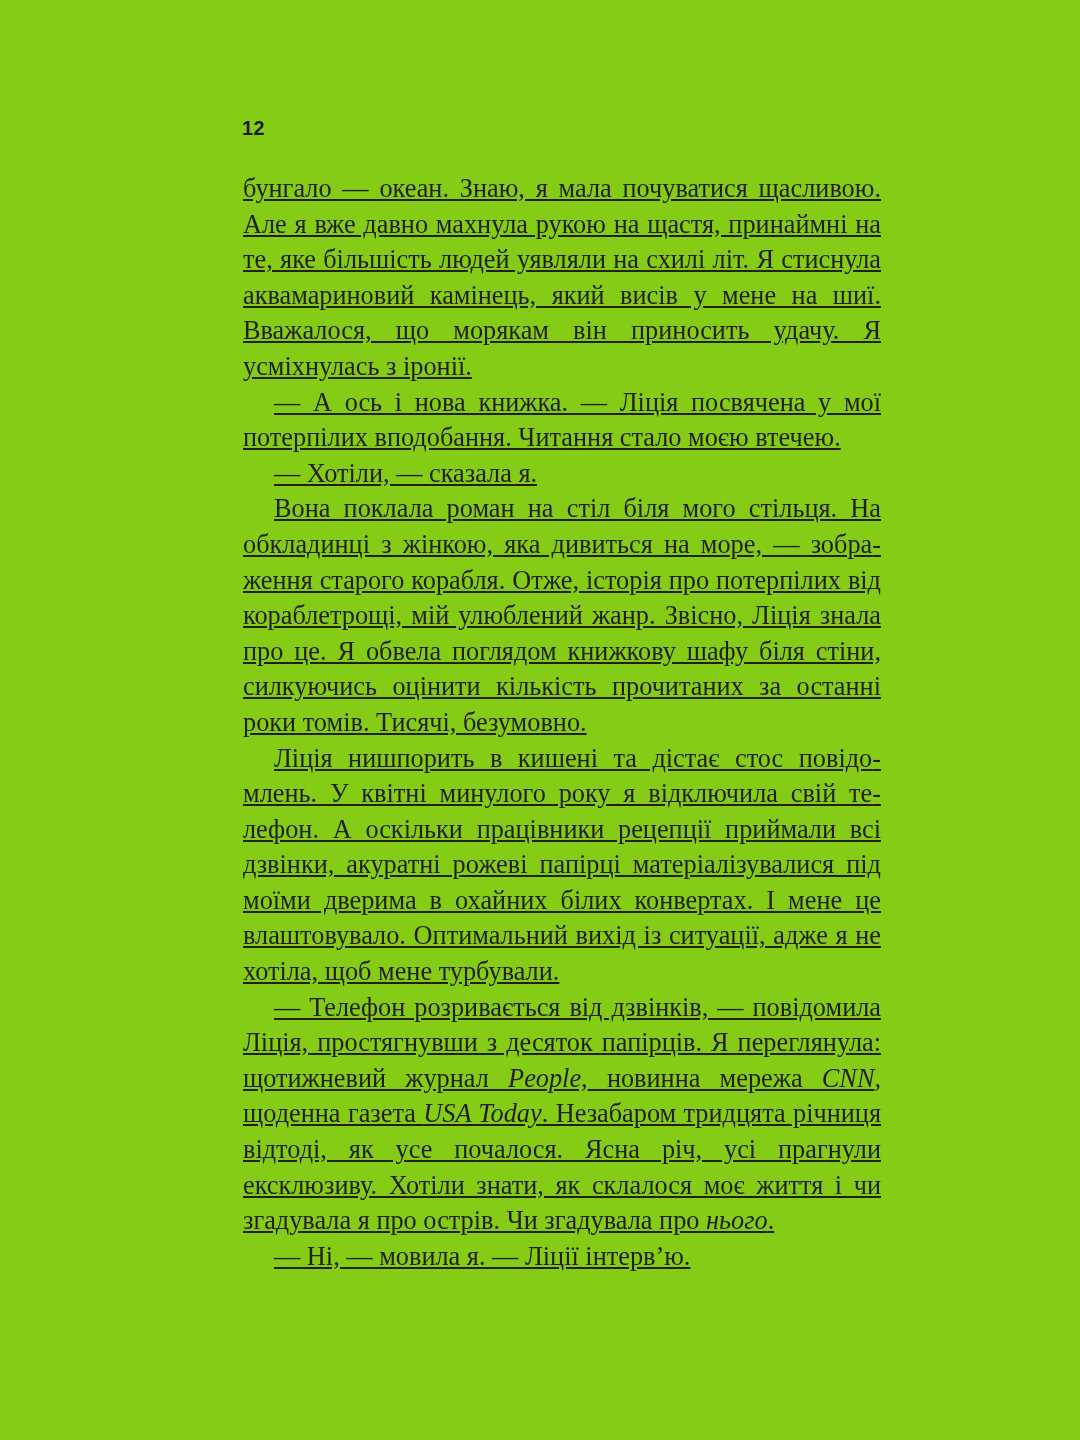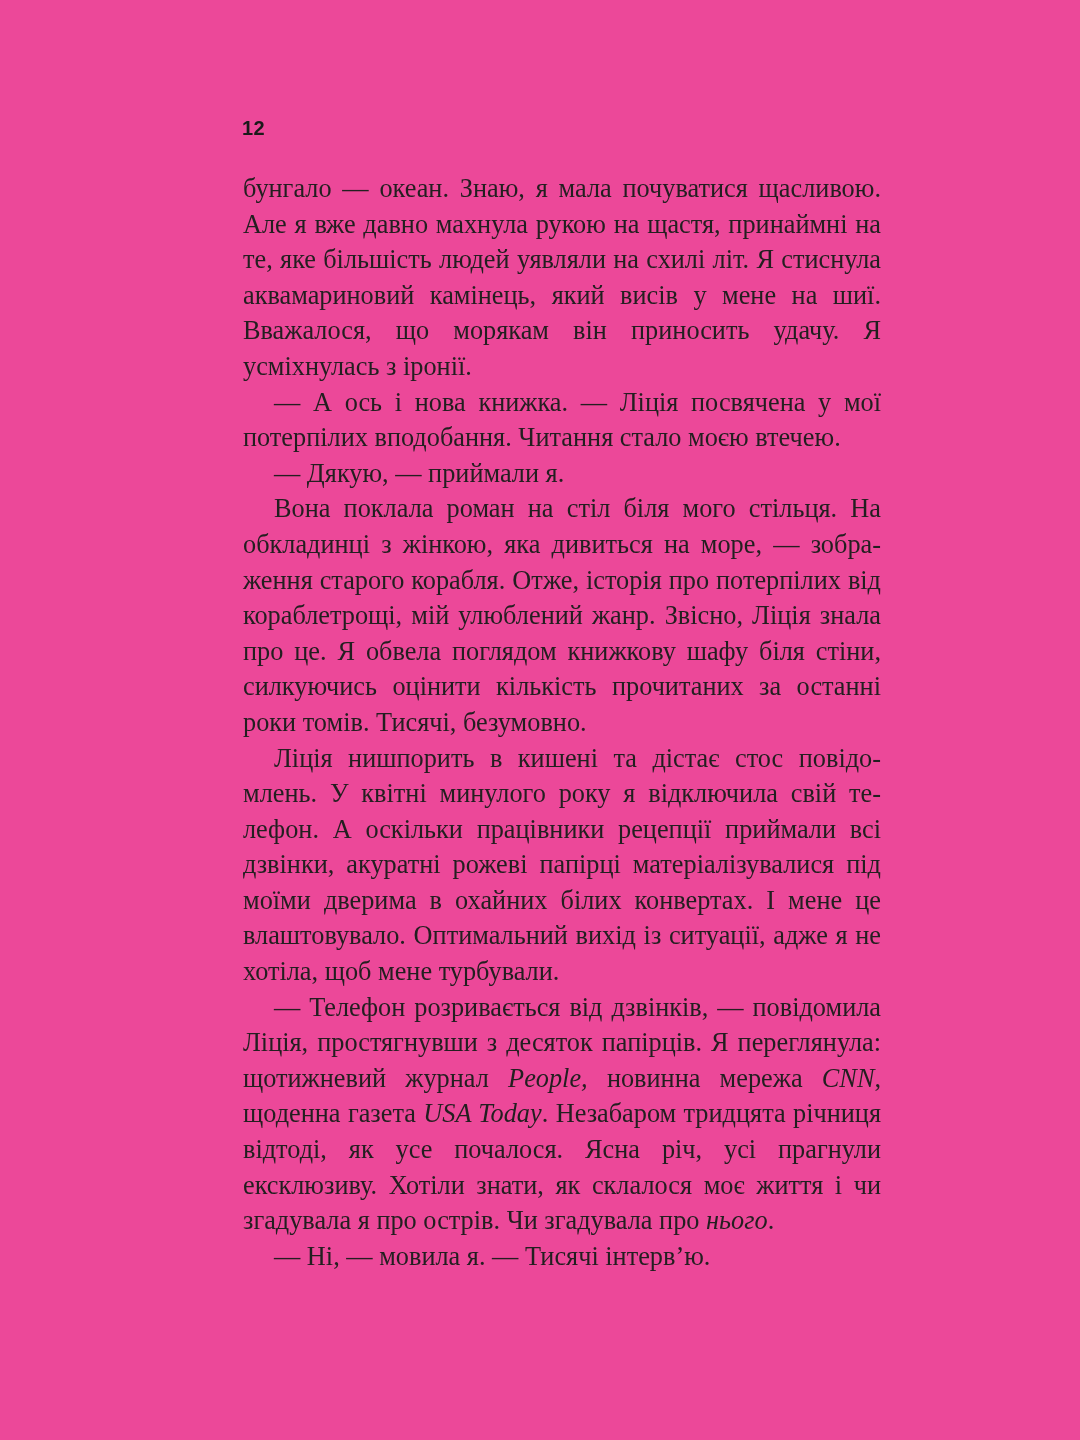--- a/index.html
+++ b/index.html
@@ -41,20 +41,21 @@
     position: absolute;
     left: 243px;
     top: 171px;
     width: 638px;
     text-align: justify;
     text-align-last: left;
     font-size: 26.3px;
     line-height: 35.6px;
     -webkit-font-smoothing: antialiased;
     hyphens: manual;
+    text-decoration: underline;
   }
 
   #textblock p {
     margin: 0;
     padding: 0;
     text-indent: 0;
   }
   #textblock p.indent {
     text-indent: 31px;
   }
@@ -64,27 +65,27 @@
     text-align-last: left;
   }
 
   .it {
     font-style: italic;
   }
 </style>
 </head>
 <body style="background: rgb(255, 255, 255); color: rgb(35, 31, 32);">
 
-<div id="page" style="background: #ec4899;">
+<div id="page" style="background: #84cc16;">
 
   <div id="folio">12</div>
 
   <div id="textblock">
       <p><span>бунгало — океан. Знаю, я мала почуватися щасливою. Але я вже давно махнула рукою на щастя, принаймні на те, яке більшість людей уявляли на схилі літ. Я стис­нула аквамариновий камінець, який висів у мене на шиї. Вважалося, що морякам він приносить удачу. Я усміхнулась з іронії.</span></p>
       <p class="indent"><span>— А ось і нова книжка. — Ліція посвячена у мої потерпілих вподобання. Читання стало моєю втечею.</span></p>
-      <p class="indent"><span>— Дякую, — приймали я.</span></p>
+      <p class="indent"><span>— Хотіли, — сказала я.</span></p>
       <p class="indent"><span>Вона поклала роман на стіл біля мого стільця. На обкладинці з жінкою, яка дивиться на море, — зобра­ження старого корабля. Отже, історія про потерпілих від кораблетрощі, мій улюблений жанр. Звісно, Ліція знала про це. Я обвела поглядом книжкову шафу біля стіни, силкуючись оцінити кількість прочитаних за останні роки томів. Тисячі, безумовно.</span></p>
       <p class="indent"><span>Ліція нишпорить в кишені та дістає стос повідо­млень. У квітні минулого року я відключила свій те­лефон. А оскільки працівники рецепції приймали всі дзвінки, акуратні рожеві папірці матеріалізувалися під моїми дверима в охайних білих конвертах. І мене це влаштовувало. Оптимальний вихід із ситуації, адже я не хотіла, щоб мене турбували.</span></p>
       <p class="indent"><span>— Телефон розривається від дзвінків, — повідоми­ла Ліція, простягнувши з десяток папірців. Я перегля­нула: щотижневий журнал </span><span class="it">People,</span><span> новинна мережа </span><span class="it">CNN</span><span>, щоденна газета </span><span class="it">USA Today</span><span>. Незабаром тридцята річниця відтоді, як усе почалося. Ясна річ, усі прагну­ли ексклюзиву. Хотіли знати, як склалося моє життя і чи згадувала я про острів. Чи згадувала про </span><span class="it">нього</span><span>.</span></p>
-      <p class="indent"><span>— Ні, — мовила я. — Тисячі інтерв’ю.</span></p>
+      <p class="indent"><span>— Ні, — мовила я. — Ліції інтерв’ю.</span></p>
     </div>
 
 </div>
 
 </body></html>

